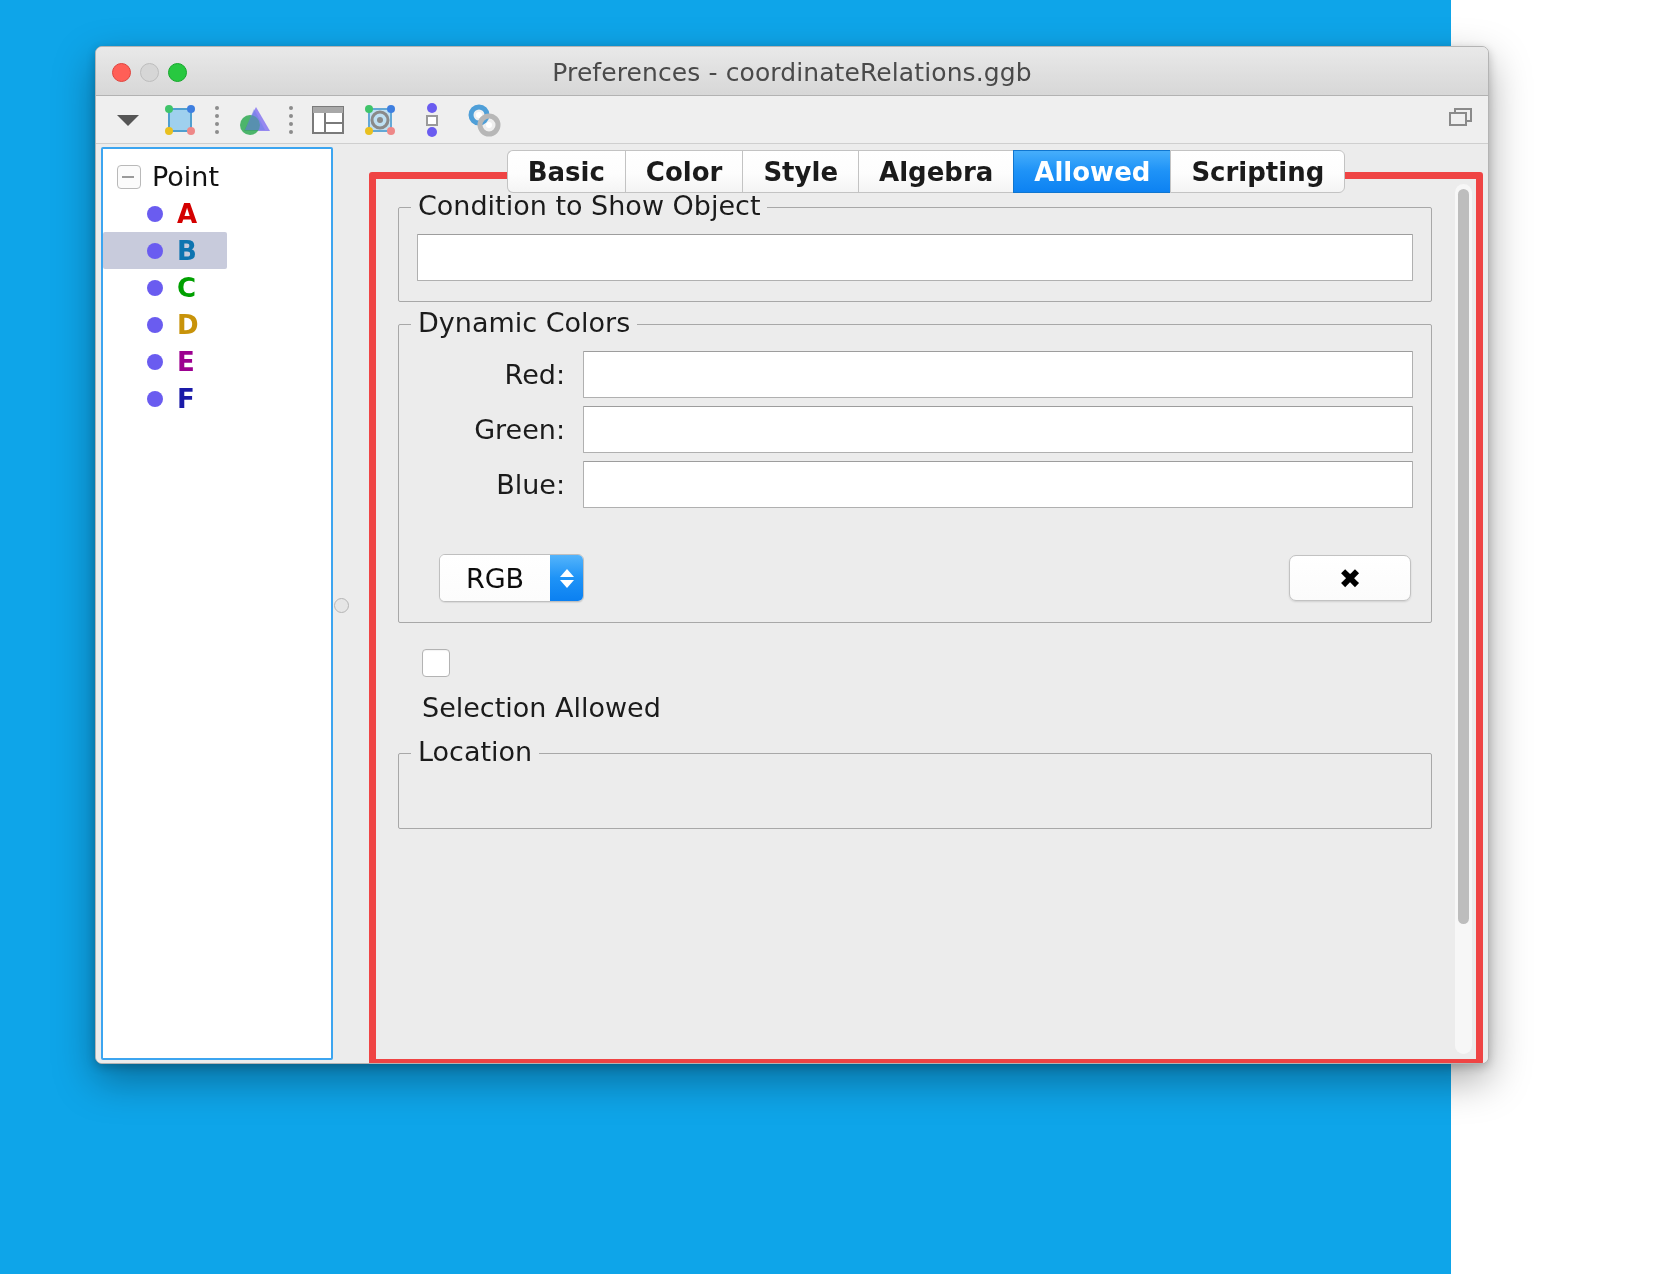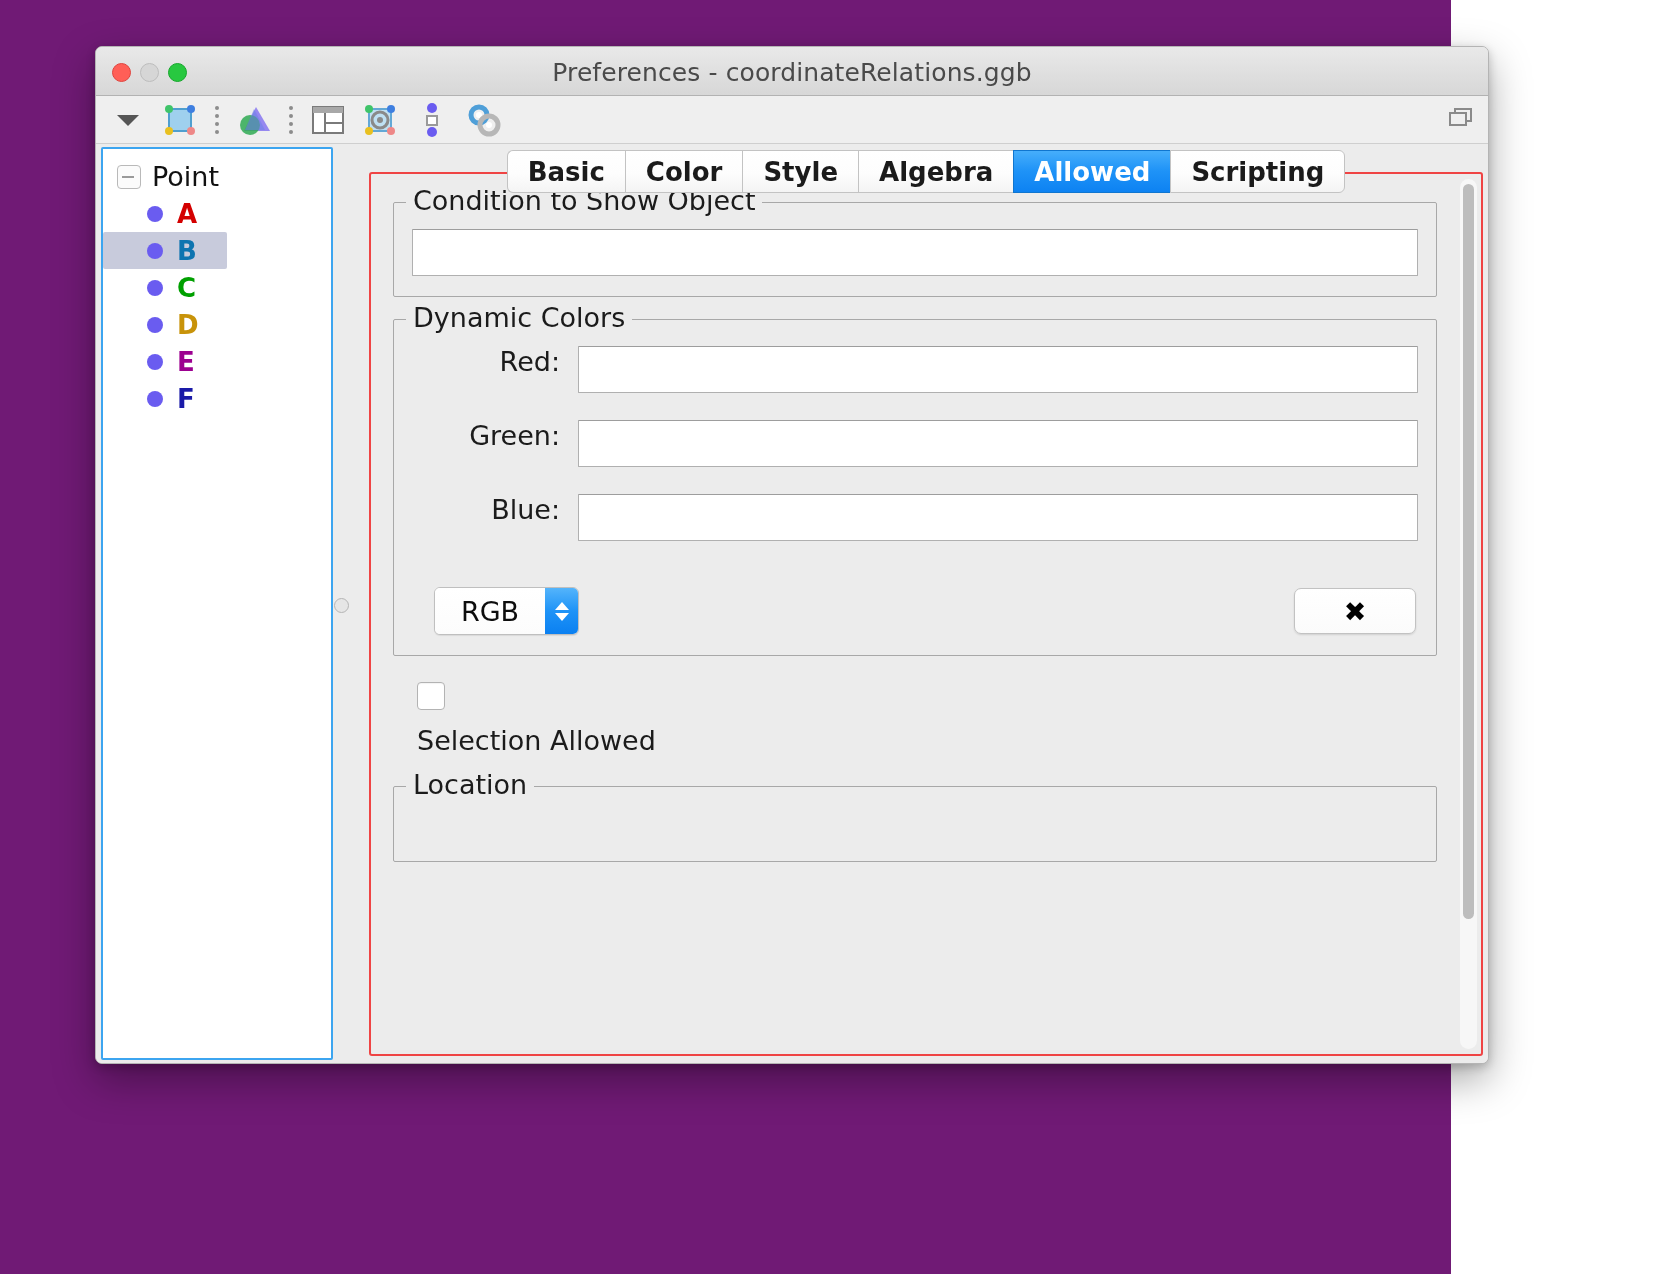--- a/index.html
+++ b/index.html
@@ -10,21 +10,21 @@
     height: 1274px;
     background: #ffffff;
     font-family: "DejaVu Sans", sans-serif;
     overflow: hidden;
   }
 
   #root {
     position: relative;
     width: 1451px;
     height: 1274px;
-    background: #701a75;
+    background: #0ea5e9;
   }
 
   
   .window {
     position: absolute;
     left: 95px;
     top: 46px;
     width: 1392px;
     height: 1016px;
     background: #ececec;
@@ -229,21 +229,21 @@
     color: #ffffff;
     border-color: #1076cf;
   }
 
   .tab-content {
     position: absolute;
     left: 0; right: 0;
     top: 25px;
     height: 880px;
     background: #ececec;
-    border: 2px solid #ef4444;
+    border: 7px solid #ef4444;
     border-radius: 3px;
     z-index: 1;
     overflow: hidden;
     padding-left: 48px;
   }
 
   .scroll-area {
     position: absolute;
     left: 0; top: 0;
     right: 24px; bottom: 0;
@@ -277,21 +277,22 @@
     height: 47px;
     box-sizing: border-box;
     background: #ffffff;
     border: 1px solid #b0b0b0;
     border-top-color: #9d9d9d;
     border-radius: 1px;
   }
 
   .row {
     display: flex;
-    margin-bottom: 27px;
+    align-items: center;
+    margin-bottom: 8px;
   }
   .row .lbl {
     width: 148px;
     text-align: right;
     padding-right: 18px;
     font-size: 27px;
     color: #1b1b1b;
     flex: none;
   }
   .row .txt-input { flex: 1; }

